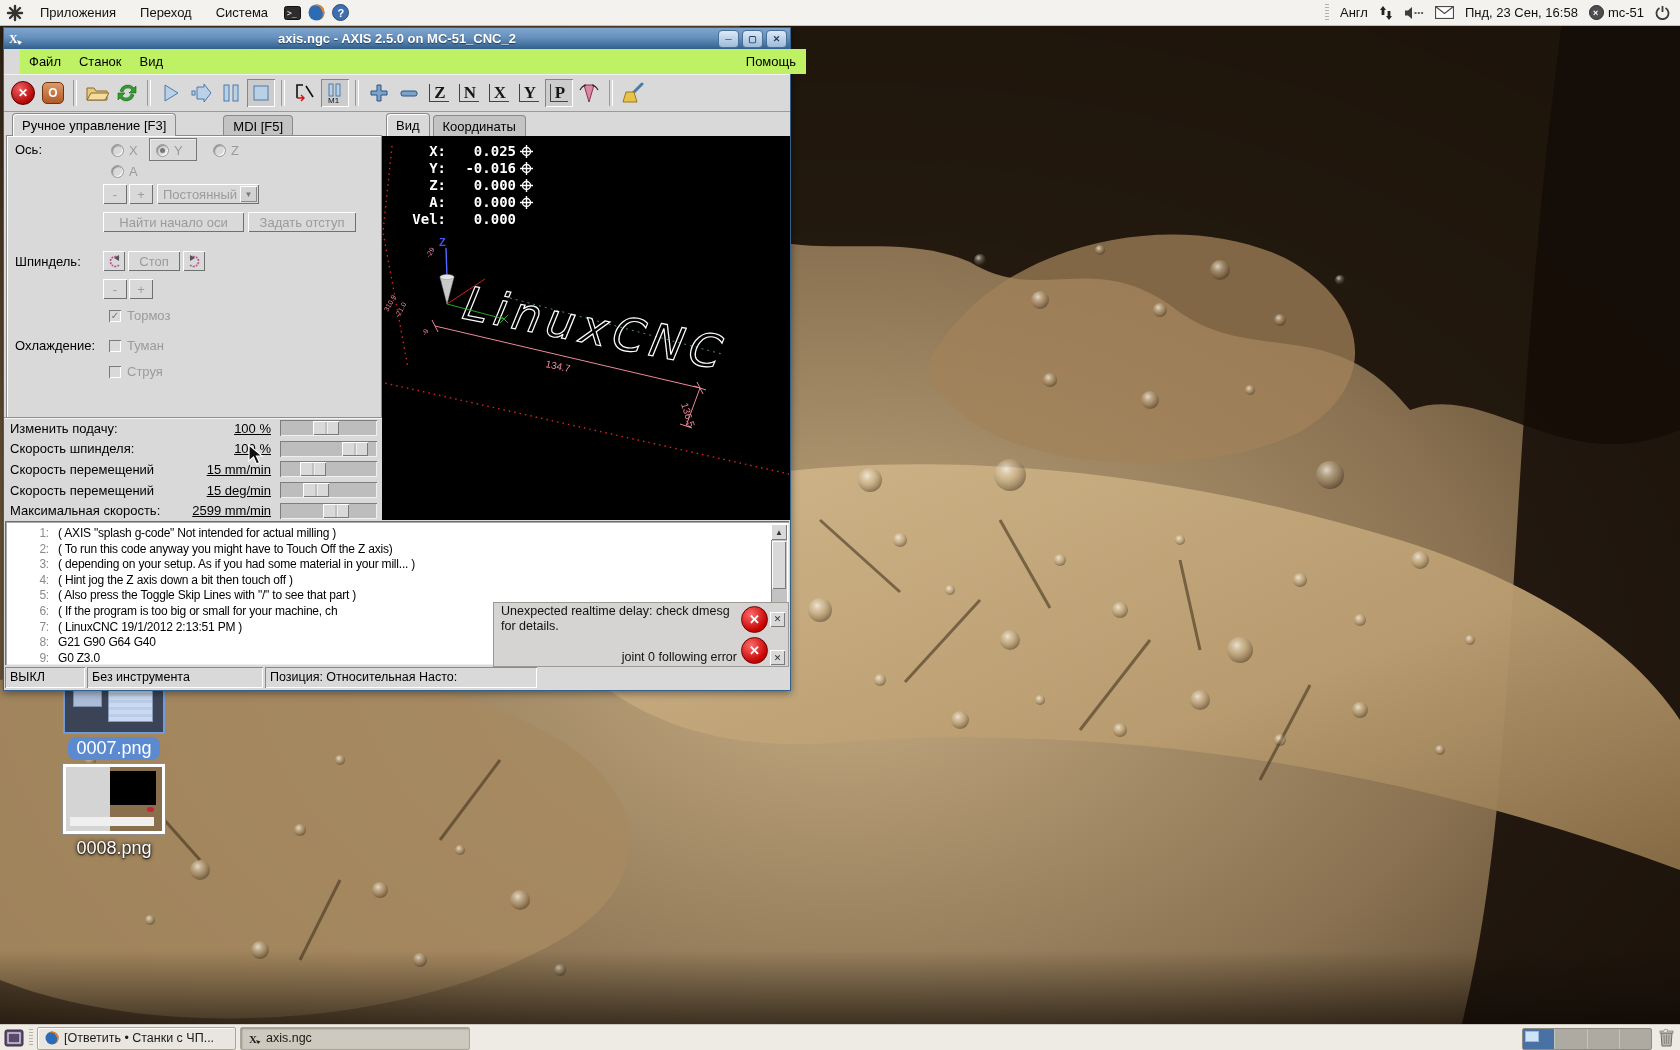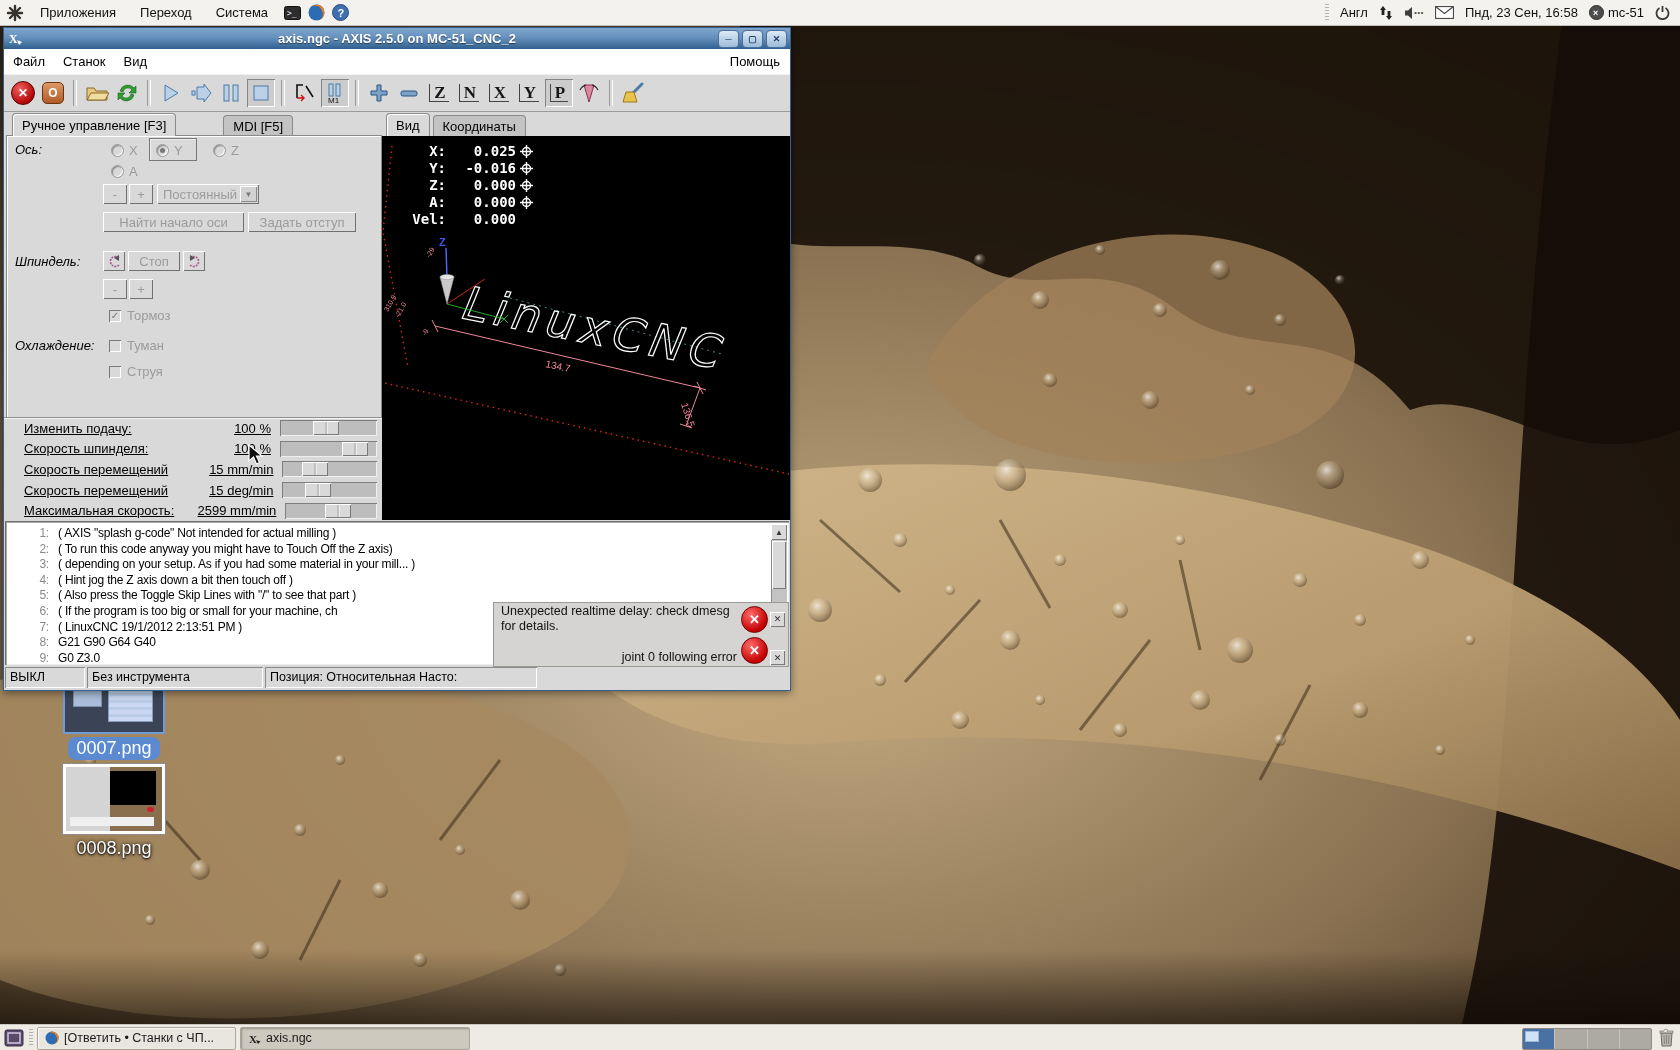--- a/index.html
+++ b/index.html
@@ -18,21 +18,21 @@
   #axis-window{position:absolute;left:3px;top:27px;width:786px;height:662px;background:#d9d9d9;
     border:1px solid #35608c;box-shadow:0 2px 8px rgba(0,0,0,.45);z-index:10;}
   #titlebar{position:absolute;left:0;top:0;width:100%;height:21px;
     background:linear-gradient(#7fa5cd,#6691bd 45%,#31608e);display:flex;align-items:center;color:#fff;}
   #title-text{position:absolute;left:0;right:0;text-align:center;font-weight:bold;font-size:13px;
     text-shadow:0 1px 1px rgba(0,0,0,.5);}
   .wbtns{position:absolute;right:3px;top:2px;display:flex;gap:3px;}
   .wbtn{width:19px;height:16px;border-radius:4px;border:1px solid #4a6f96;
     background:linear-gradient(#dcE9f6,#9dbbd9);color:#1d3c5e;font-size:9px;font-weight:bold;
     display:flex;align-items:center;justify-content:center;}
-  #menubar{position:absolute;left:0;top:21px;width:100%;height:25px;background:#ffffff;display:flex;align-items:center;text-align:right;}
+  #menubar{position:absolute;left:16px;top:21px;width:100%;height:25px;background:#bef264;display:flex;align-items:center;text-align:right;}
   .mitem{padding:0 9px;height:100%;display:flex;align-items:center;}
   .mhelp{margin-left:auto;padding:0 10px;}
   #toolbar{position:absolute;left:0;top:46px;width:100%;height:38px;background:#d9d9d9;
     border-top:1px solid #f2f2f2;border-bottom:1px solid #9a9a9a;display:flex;align-items:center;padding-left:4px;box-sizing:border-box;}
   .tbtn{width:28px;height:28px;margin:0 1px;display:flex;align-items:center;justify-content:center;background:transparent;border:none;padding:0;}
   .tbtn.toggled{background:#cccccc;box-shadow:inset 1px 1px 0 #858585,inset -1px -1px 0 #fff;}
   .tsep{width:2px;height:26px;margin:0 5px;border-left:1px solid #9a9a9a;border-right:1px solid #fff;}
   .ico-estop{width:22px;height:22px;border-radius:50%;background:radial-gradient(circle at 35% 30%,#f06060,#b00000 75%);
     border:1px solid #550000;color:#fff;font-weight:bold;font-size:12px;display:flex;align-items:center;justify-content:center;}
   .ico-power{width:20px;height:20px;border-radius:5px;background:linear-gradient(#dd9a66,#b05a28);
@@ -41,41 +41,41 @@
     border-bottom:1px solid #444;border-left:1px solid #444;padding:0 3px 0 4px;line-height:17px;}
   
   .tab{height:20px;padding:0 9px;display:flex;align-items:center;background:#c3c3c3;
     border:1px solid #8a8a8a;border-bottom:none;border-radius:4px 4px 0 0;margin-right:3px;}
   .tab.active{background:#d9d9d9;height:22px;box-shadow:inset 1px 1px 0 #fff;position:relative;z-index:3;}
   #tabs-left{position:absolute;left:8px;top:86px;display:flex;align-items:flex-end;height:22px;gap:44px;}
   #tabs-right{position:absolute;left:382px;top:86px;display:flex;align-items:flex-end;height:22px;}
   
   #manual-frame{position:absolute;left:2px;top:107px;width:374px;height:281px;
     border:1px solid #8a8a8a;box-shadow:inset 1px 1px 0 #fff;background:#d9d9d9;}
-  .flabel{position:absolute;font-size:13px;color:#000;font-style:italic;}
+  .flabel{position:absolute;font-size:13px;color:#000;}
   .dis{color:#9b9b9b;}
   .radio{display:flex;align-items:center;gap:5px;position:absolute;}
   .rdot{width:11px;height:11px;border-radius:50%;background:#d9d9d9;
     box-shadow:inset 1px 1px 1px #8b8b8b,inset -1px -1px 1px #fff;border:1px solid #9a9a9a;position:relative;}
   .rdot.sel::after{content:"";position:absolute;left:3px;top:3px;width:5px;height:5px;border-radius:50%;background:#777;}
   .focusbox{position:absolute;border:1px solid #777;box-shadow:inset 1px 1px 0 #eee;}
   .sbtn{position:absolute;display:flex;align-items:center;justify-content:center;
     font-size:13px;color:#9b9b9b;background:#d9d9d9;box-shadow:inset 1px 1px 0 #ffffff,inset -1px -1px 0 #707070;}
   .combo{position:absolute;display:flex;align-items:center;background:#d9d9d9;
     box-shadow:inset 1px 1px 0 #ffffff,inset -1px -1px 0 #707070;}
   .combo .ctext{flex:1;padding-left:6px;color:#9b9b9b;}
   .combo .carrow{width:17px;height:16px;margin-right:2px;display:flex;align-items:center;justify-content:center;
     background:#d2d2d2;box-shadow:inset 1px 1px 0 #fff,inset -1px -1px 0 #8a8a8a;font-size:8px;color:#777;}
   .chk{display:flex;align-items:center;gap:6px;position:absolute;color:#9b9b9b;}
   .cbox{width:12px;height:12px;background:#d9d9d9;box-shadow:inset 1px 1px 0 #7a7a7a,inset -1px -1px 0 #fff;
     display:flex;align-items:center;justify-content:center;font-size:10px;color:#777;}
   
   #sliders{position:absolute;left:0;top:389px;width:378px;border-top:1px solid #8f8f8f;box-shadow:0 1px 0 #f4f4f4 inset;}
   .srow{display:flex;align-items:center;height:20.6px;}
-  .srow .slabel{padding-left:20px;flex:1;white-space:nowrap;text-decoration:underline;}
+  .srow .slabel{padding-left:6px;flex:1;white-space:nowrap;}
   .srow .sval{width:108px;text-align:right;margin-right:9px;white-space:nowrap;text-decoration:underline;}
   .strough{position:relative;width:97px;height:16px;margin-right:5px;background:#bdbdbd;
     box-shadow:inset 1px 1px 0 #7e7e7e,inset -1px -1px 0 #efefef;}
   .shandle{position:absolute;top:1px;height:14px;width:26px;background:#d9d9d9;
     box-shadow:inset 1px 1px 0 #fff,inset -1px -1px 0 #7a7a7a;left:calc((100% - 26px) * var(--pos) / 100);}
   .shandle::after{content:"";position:absolute;left:12px;top:1px;bottom:1px;width:2px;
     background:#c0c0c0;box-shadow:1px 0 0 #eee;}
   
   #preview{position:absolute;left:378px;top:108px;width:408px;height:384px;background:#000;overflow:hidden;}
   #dro{position:absolute;left:18px;top:7px;font-family:"DejaVu Sans Mono",monospace;

